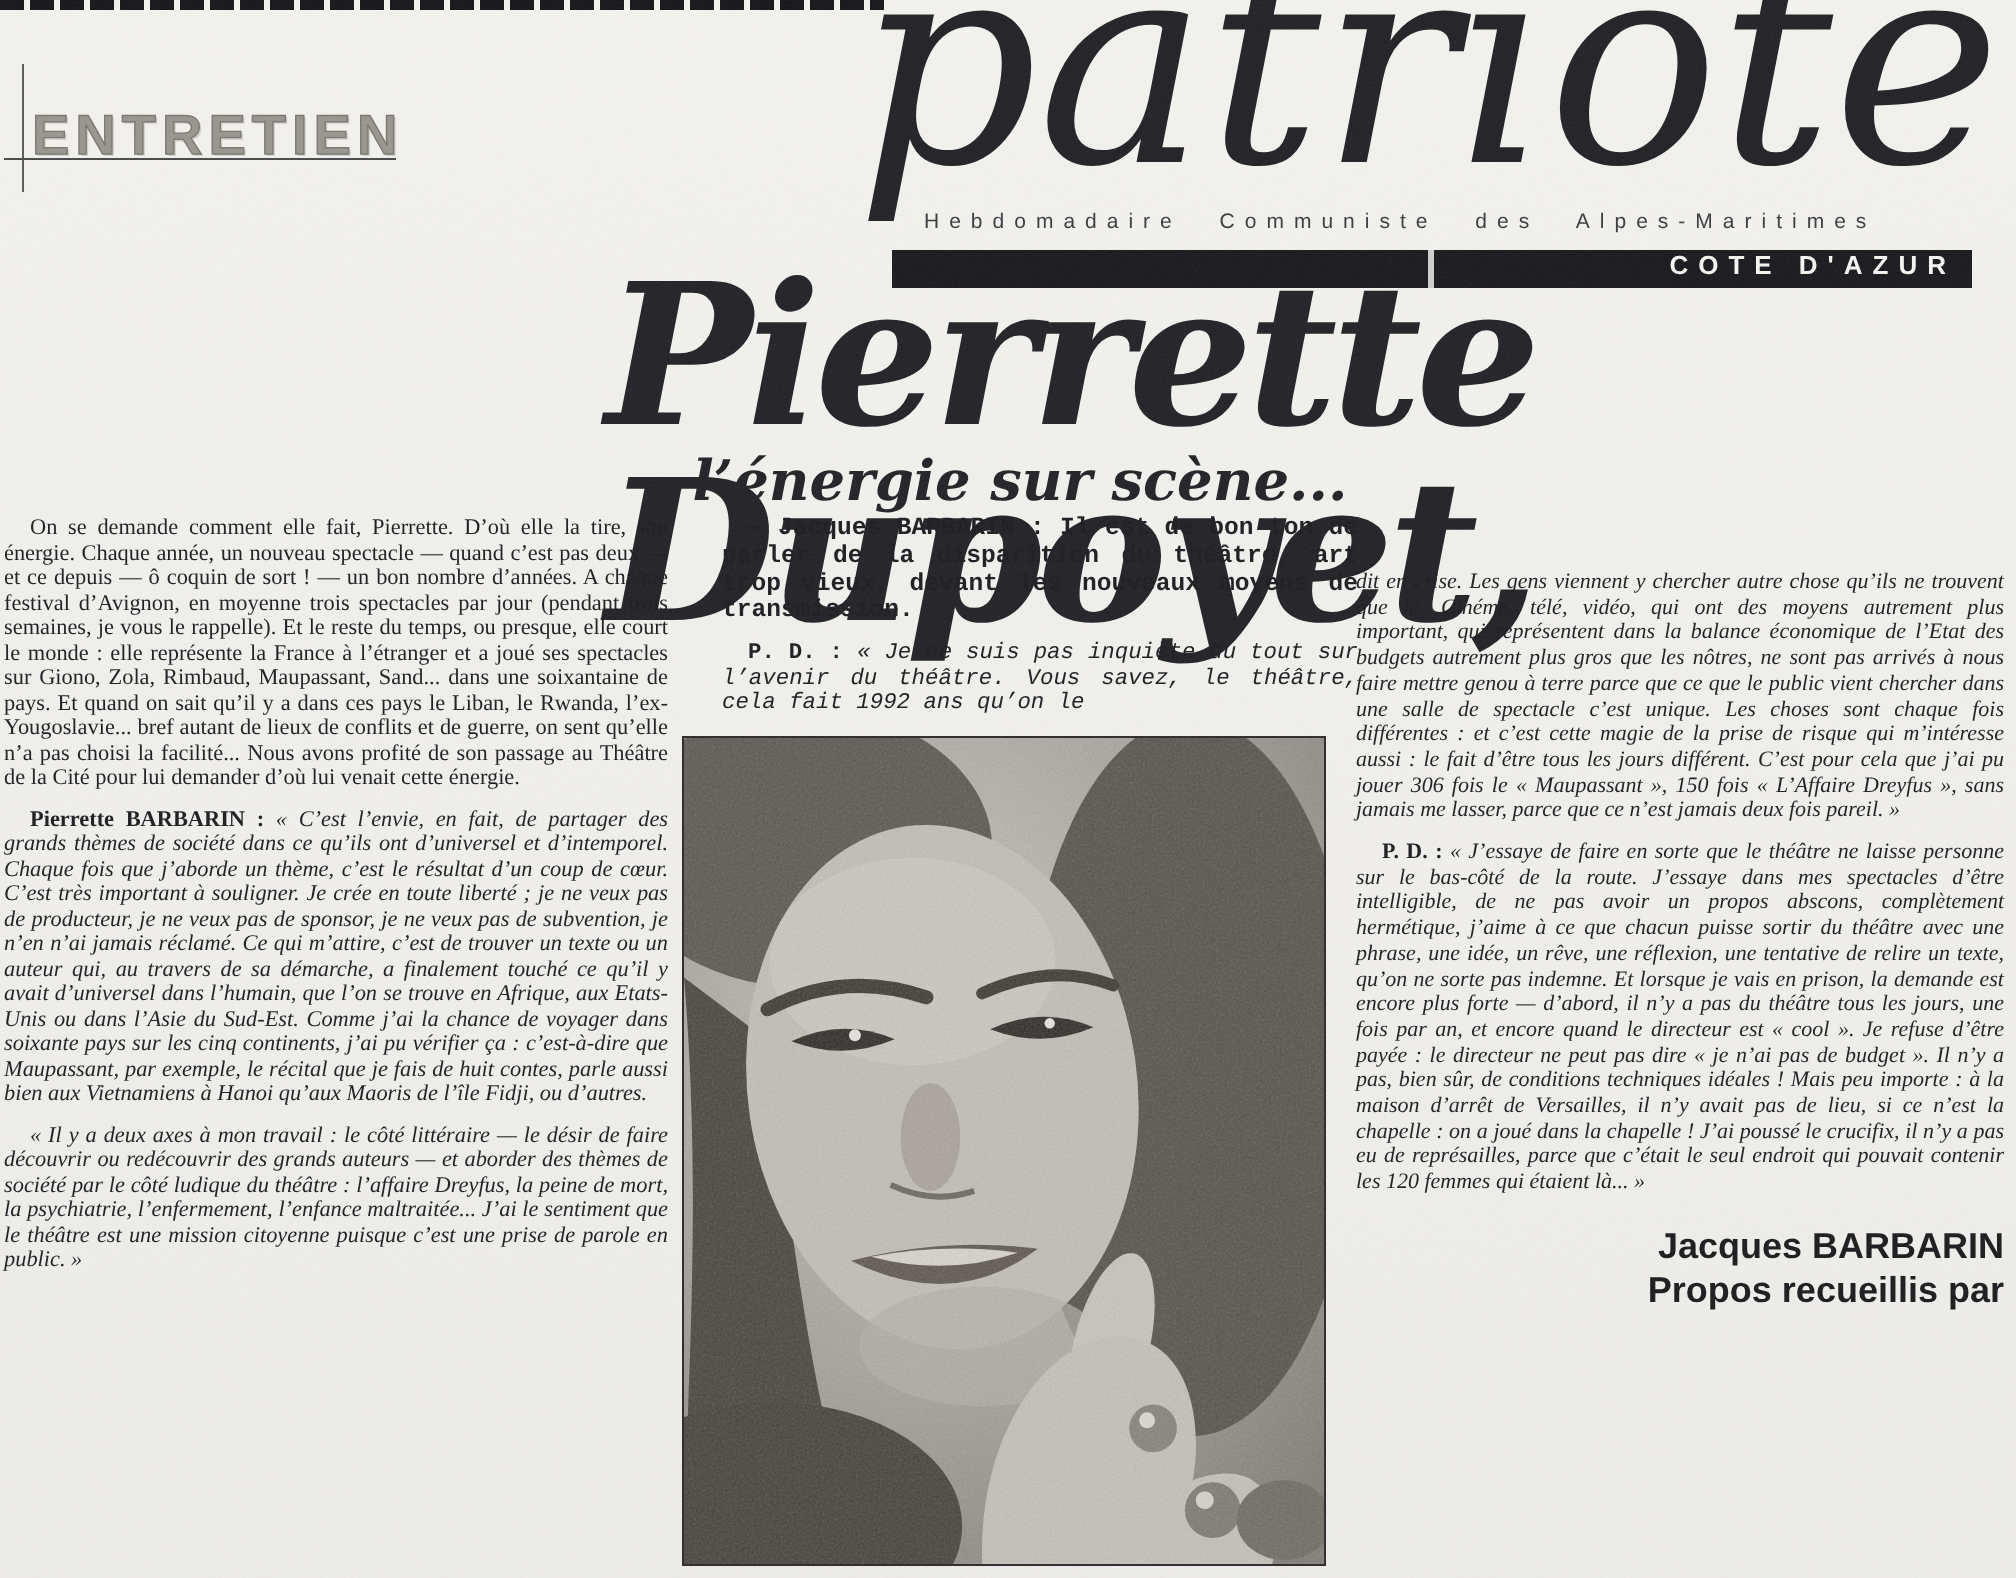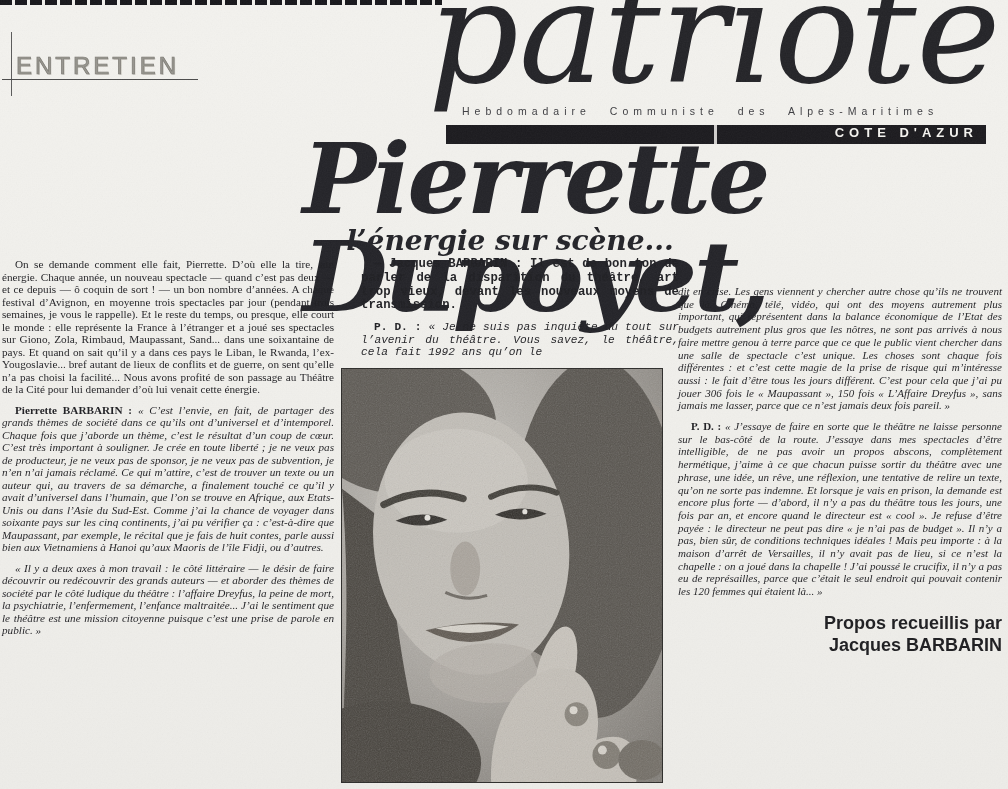--- a/index.html
+++ b/index.html
@@ -7,21 +7,21 @@
     position:relative;width:1008px;height:789px;overflow:hidden;
     background:linear-gradient(180deg,#f3f2ee 0%,#f0efeb 55%,#edece8 100%);
     font-family:"Liberation Serif",serif;color:#222226;
   }
   
   .top-dashes{position:absolute;left:0;top:0;width:442px;height:5px;
     background:repeating-linear-gradient(90deg,#17171b 0 12px,transparent 12px 15px);}
   
   .kicker-vline{position:absolute;left:11px;top:32px;width:1px;height:64px;background:#5a5a5a;}
   .kicker{position:absolute;left:16px;top:52px;font-family:"Liberation Sans",sans-serif;
-    font-weight:normal;font-size:24px;letter-spacing:3px;color:#98968f;
+    font-weight:bold;font-size:28px;letter-spacing:3px;color:#98968f;
     text-shadow:1px 1px 0 #d2d0ca;text-align:right;-webkit-text-stroke:.7px #7b7973;}
   .kicker-underline{position:absolute;left:2px;top:79px;width:196px;height:1px;background:#4a4a4a;}
   
   .masthead-title{position:absolute;left:428px;top:-38px;z-index:3;
     font-family:"DejaVu Serif",serif;font-style:italic;font-size:142px;line-height:1;
     letter-spacing:0;color:#232327;white-space:nowrap;}
   .masthead-bar{position:absolute;left:446px;top:81px;width:540px;height:19px;background:#1b1a1e;
     z-index:2;display:flex;align-items:flex-start;justify-content:flex-end;margin-top:44px;}
   .bar-notch{position:absolute;left:268px;top:0;width:3px;height:100%;background:#f1f0ec;opacity:.85;}
   .region{font-family:"Liberation Sans",sans-serif;font-weight:bold;font-size:13px;
@@ -129,22 +129,22 @@
       <ellipse cx="302" cy="392" rx="24" ry="20" fill="#6f6a62"></ellipse>
       <rect x="0" y="0" width="322" height="414" filter="url(#grainF)" opacity="0.22"></rect>
     </svg>
   </figure>
 
   <div class="col col-right">
     <p class="no-indent"><span class="quote">dit en crise. Les gens viennent y chercher autre chose qu’ils ne trouvent que là. Cinéma, télé, vidéo, qui ont des moyens autrement plus important, qui représentent dans la balance économique de l’Etat des budgets autrement plus gros que les nôtres, ne sont pas arrivés à nous faire mettre genou à terre parce que ce que le public vient chercher dans une salle de spectacle c’est unique. Les choses sont chaque fois différentes : et c’est cette magie de la prise de risque qui m’intéresse aussi : le fait d’être tous les jours différent. C’est pour cela que j’ai pu jouer 306 fois le « Maupassant », 150 fois « L’Affaire Dreyfus », sans jamais me lasser, parce que ce n’est jamais deux fois pareil. »</span></p>
     <p><span class="lead">P. D. :</span>
       <span class="quote">« J’essaye de faire en sorte que le théâtre ne laisse personne sur le bas-côté de la route. J’essaye dans mes spectacles d’être intelligible, de ne pas avoir un propos abscons, complètement hermétique, j’aime à ce que chacun puisse sortir du théâtre avec une phrase, une idée, un rêve, une réflexion, une tentative de relire un texte, qu’on ne sorte pas indemne. Et lorsque je vais en prison, la demande est encore plus forte — d’abord, il n’y a pas du théâtre tous les jours, une fois par an, et encore quand le directeur est « cool ». Je refuse d’être payée : le directeur ne peut pas dire « je n’ai pas de budget ». Il n’y a pas, bien sûr, de conditions techniques idéales ! Mais peu importe : à la maison d’arrêt de Versailles, il n’y avait pas de lieu, si ce n’est la chapelle : on a joué dans la chapelle ! J’ai poussé le crucifix, il n’y a pas eu de représailles, parce que c’était le seul endroit qui pouvait contenir les 120 femmes qui étaient là... »</span></p>
     <div class="byline">
+      <div>Jacques BARBARIN</div>
       <div>Propos recueillis par</div>
-      <div>Jacques BARBARIN</div>
     </div>
   </div>
 
   <svg class="grain">
     <filter id="pageGrain">
       <feTurbulence type="fractalNoise" baseFrequency="0.8" numOctaves="2" stitchTiles="stitch"></feTurbulence>
       <feColorMatrix type="saturate" values="0"></feColorMatrix>
     </filter>
     <rect width="1008" height="789" filter="url(#pageGrain)"></rect>
   </svg>

